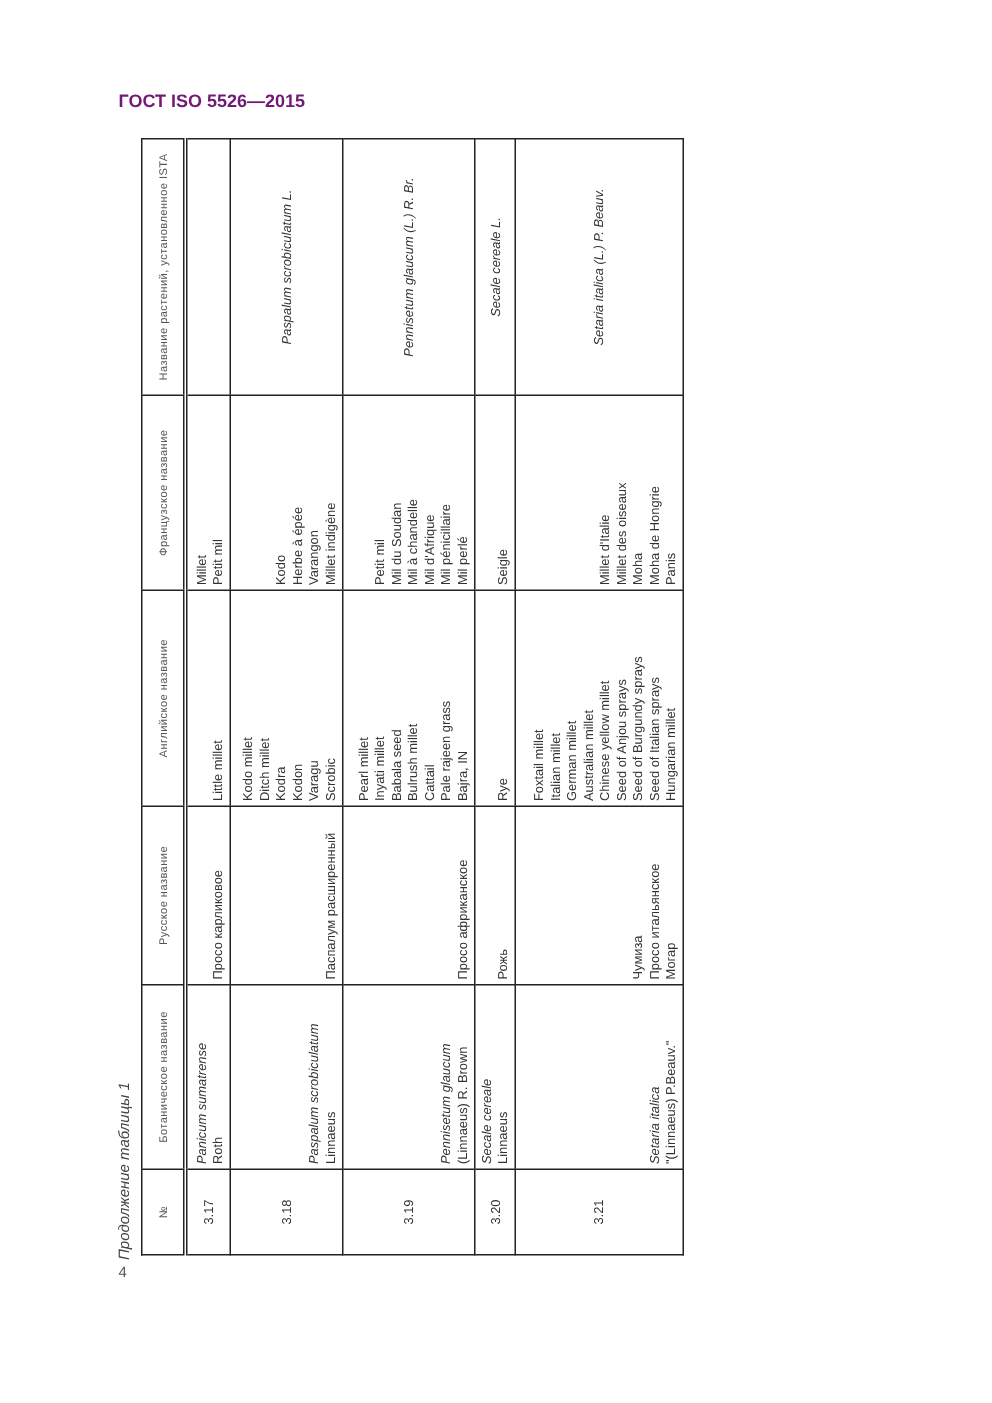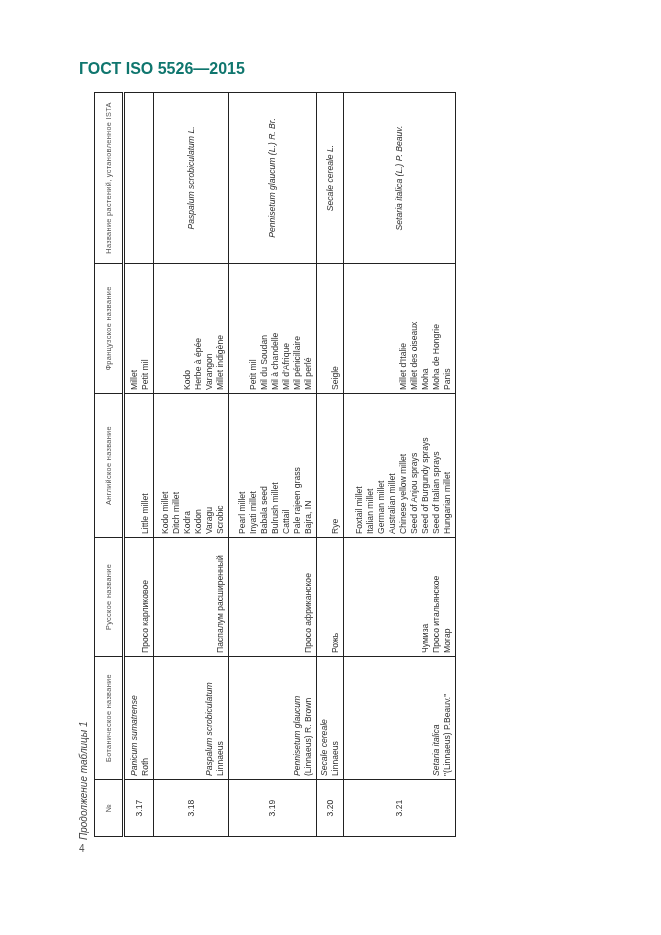--- a/index.html
+++ b/index.html
@@ -1,18 +1,18 @@
 <!DOCTYPE html>
 <html><head>
 <meta charset="utf-8">
 <style>
   html, body { margin:0; padding:0; background:#ffffff; }
   body { width:661px; height:935px; position:relative; overflow:hidden;
          font-family:"Liberation Sans", sans-serif; color:#333; }
-  .doc-title { position:absolute; left:79px; top:60px; font-weight:bold; font-size:16px; color:#0f766e; }
+  .doc-title { position:absolute; left:79px; top:60px; font-weight:bold; font-size:12px; color:#701a75; }
   .page-num { position:absolute; left:79px; top:843px; font-size:10px; color:#555; }
   .caption { position:absolute; left:78px; top:840px; transform-origin:0 0; transform:rotate(-90deg);
              font-style:italic; font-size:10px; color:#444; white-space:nowrap; }
 
   
   .table-wrap { position:absolute; left:94px; top:837px; width:744px; height:361px;
                 transform-origin:0 0; transform:rotate(-90deg); }
   table { border-collapse:collapse; width:744px; height:361px; table-layout:fixed; font-size:8.6px; }
   td, th { border:1px solid #222; vertical-align:bottom; padding:2px 3px; line-height:11px; color:#333; }
   th { font-weight:normal; font-size:7.4px; text-align:center; vertical-align:middle; color:#555; letter-spacing:0.3px; }

